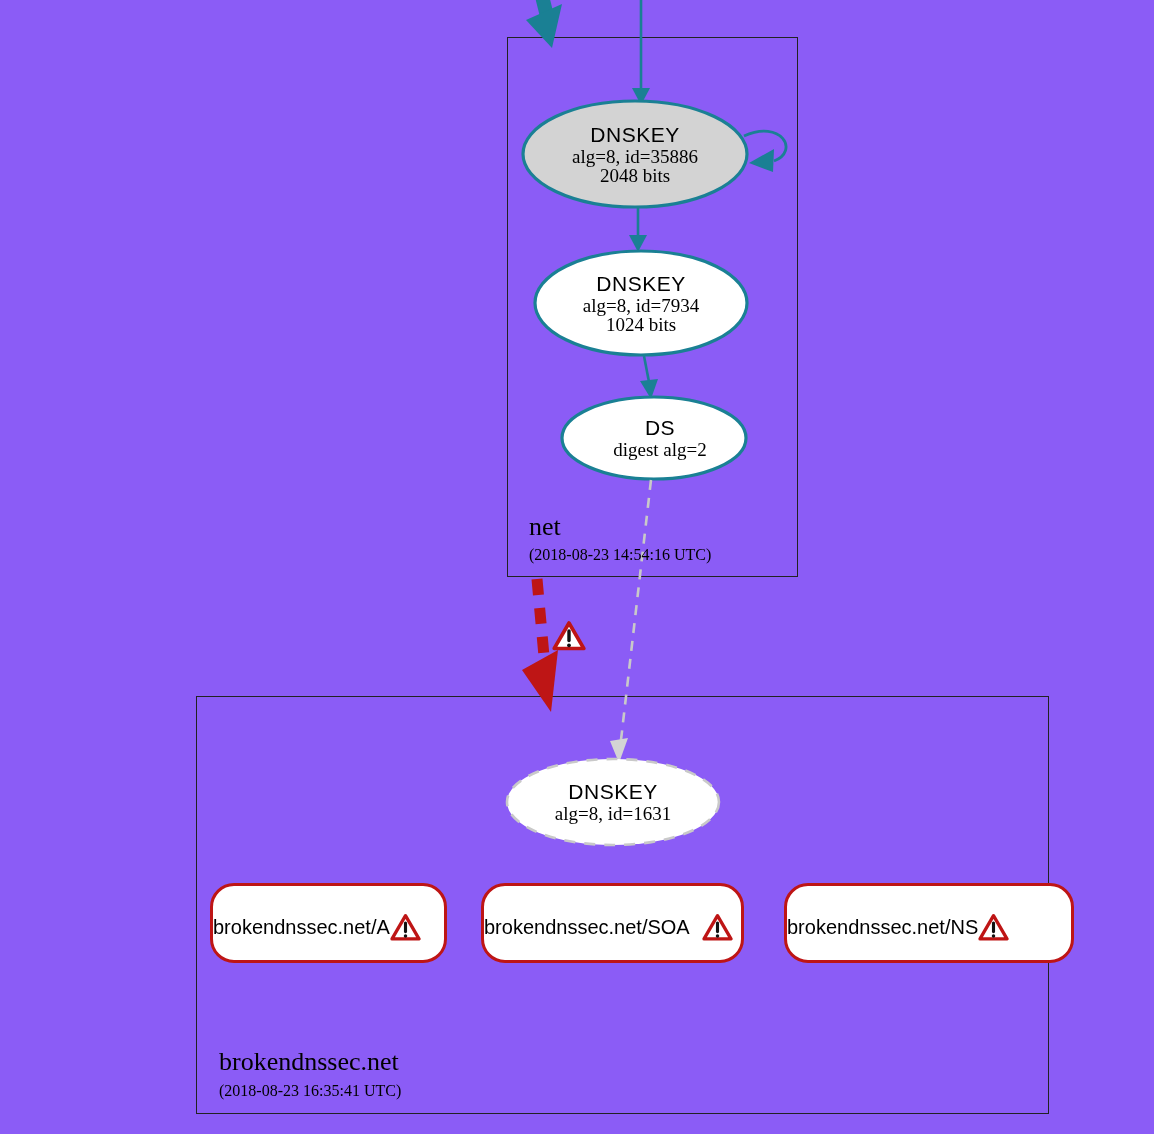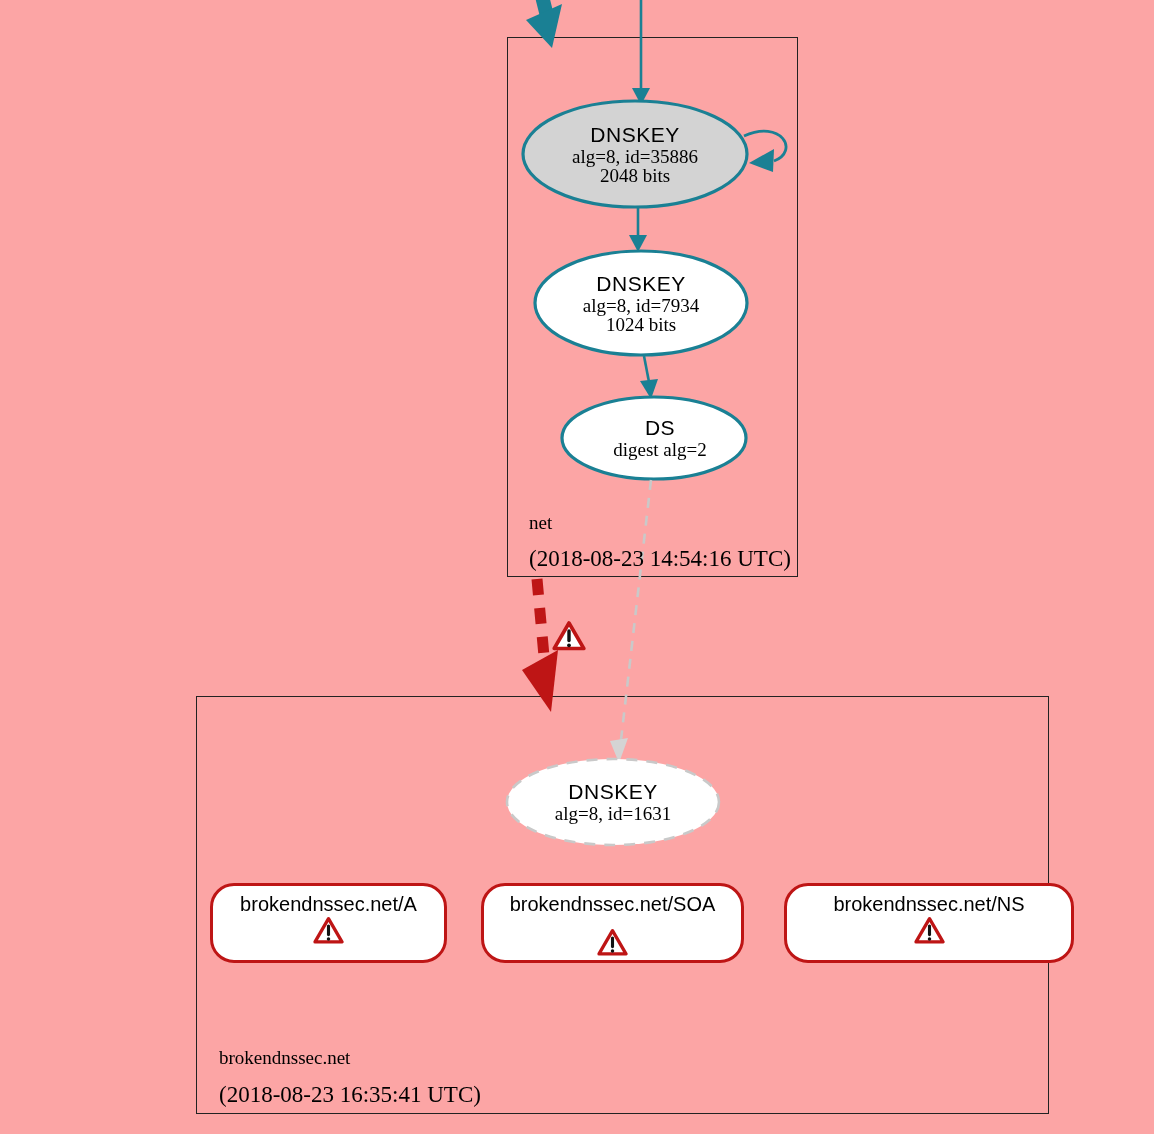--- a/index.html
+++ b/index.html
@@ -1,21 +1,21 @@
 <!DOCTYPE html>
 <html><head>
 <meta charset="utf-8">
 <style>
   html, body { margin: 0; padding: 0; background: #ffffff; }
   body { font-family: "Liberation Sans", sans-serif; }
   #canvas {
     position: relative;
     width: 1154px;
     height: 1134px;
-    background: #fca5a5;
+    background: #8b5cf6;
     overflow: hidden;
     text-decoration: underline;
   }
   .zone-box {
     position: absolute;
     border: 1.5px solid #222222;
     background: transparent;
     box-sizing: border-box;
   }
   #net-box    { left: 507px; top: 37px;  width: 291px; height: 540px; }
@@ -42,40 +42,39 @@
   .node-detail {
     display: block;
     font-family: "Liberation Serif", serif;
     font-size: 19px;
     line-height: 19px;
   }
 
   .zone-name {
     position: absolute;
     font-family: "Liberation Serif", serif;
-    font-size: 19px;
+    font-size: 26px;
     color: #000000;
   }
   .zone-time {
     position: absolute;
     font-family: "Liberation Serif", serif;
-    font-size: 23px;
+    font-size: 16px;
     color: #000000;
   }
 
   .rrset-box {
     position: absolute;
     top: 883px;
     height: 80px;
     border: 3px solid #be1515;
     border-radius: 24px;
     background: #ffffff;
     box-sizing: border-box;
     display: flex;
-    flex-direction: column;
     align-items: center;
     justify-content: flex-start;
     padding-top: 7px;
   }
   .rrset-label {
     font-family: "Liberation Sans", sans-serif;
     font-size: 20px;
     line-height: 22px;
     color: #000000;
     white-space: nowrap;

